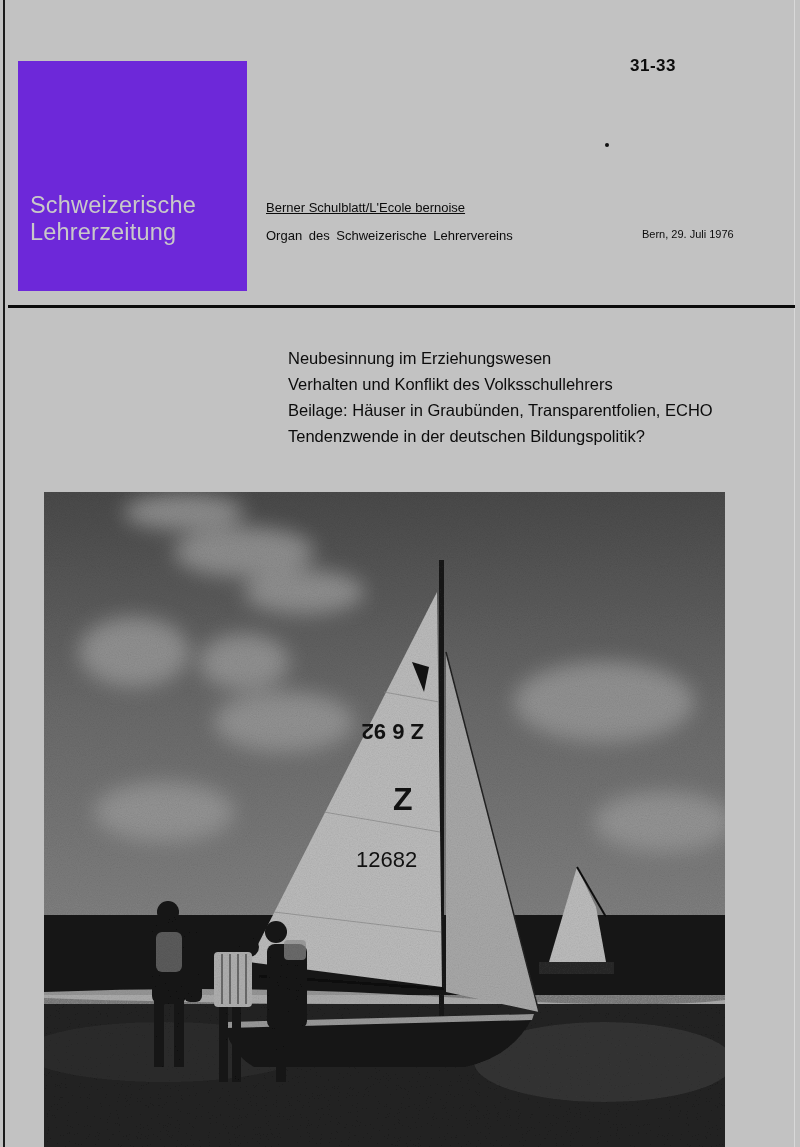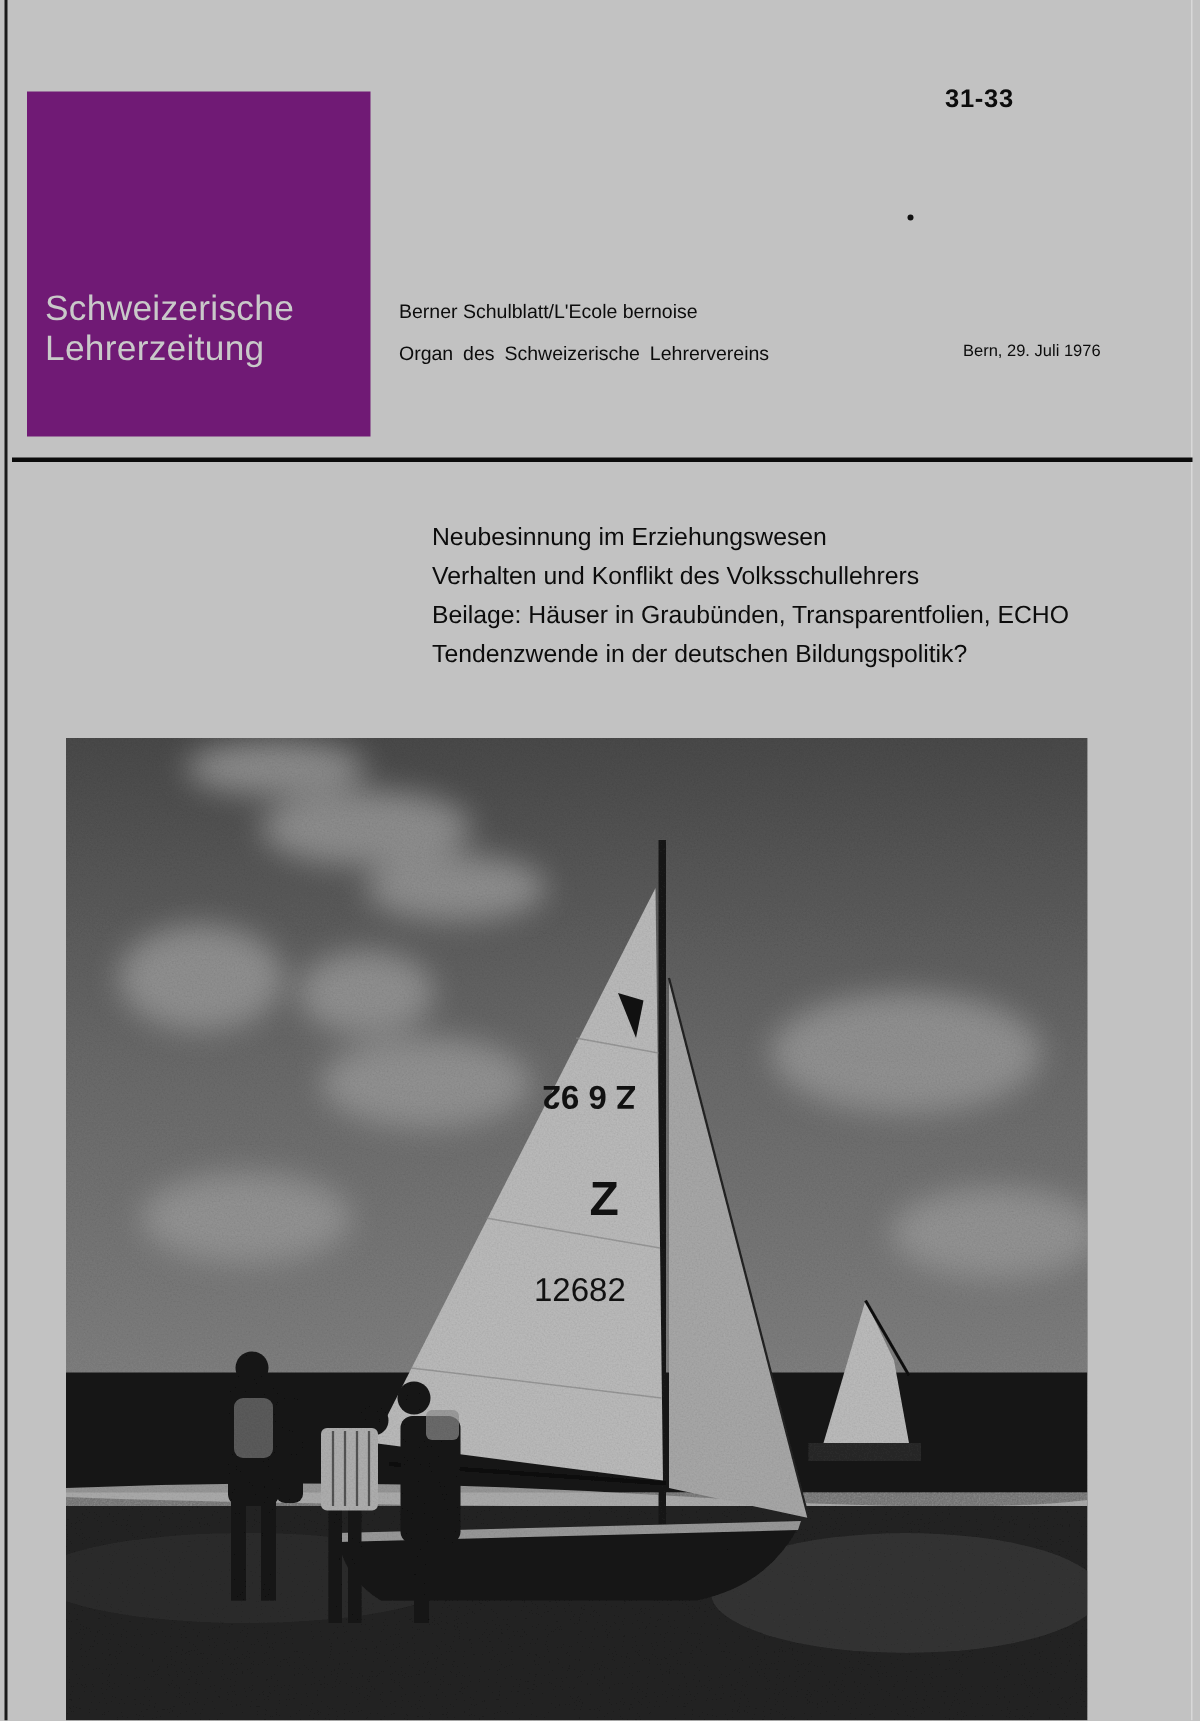--- a/index.html
+++ b/index.html
@@ -6,33 +6,33 @@
     body {
       width: 800px; height: 1147px; overflow: hidden; position: relative;
       background: #c2c2c2;
       font-family: "Liberation Sans", sans-serif;
       color: #0c0c0c;
     }
     .edge-left { position: absolute; left: 3px; top: 0; width: 2px; height: 1147px; background: #1a1a1a; }
     .edge-right { position: absolute; left: 794px; top: 0; width: 1px; height: 1147px; background: #d8d8d8; }
     .masthead-block {
       position: absolute; left: 18px; top: 61px; width: 229px; height: 230px;
-      background: #701a75;
+      background: #6d28d9;
     }
     .masthead-title {
       position: absolute; left: 12px; top: 131px;
       color: #c9c9c9; font-size: 23.5px; line-height: 27px; letter-spacing: 0.2px;
     }
     .masthead-title div { white-space: nowrap; }
     .issue-number {
       position: absolute; left: 630px; top: 56px;
       font-size: 17px; font-weight: bold; letter-spacing: 0.5px;
     }
     .dot { position: absolute; left: 605px; top: 143px; width: 4px; height: 4px; background: #111; border-radius: 50%; }
-    .subtitle-1 { position: absolute; left: 266px; top: 200px; font-size: 13px; }
+    .subtitle-1 { position: absolute; left: 266px; top: 200px; font-size: 13px; text-decoration: underline; }
     .subtitle-2 { position: absolute; left: 266px; top: 228px; font-size: 13px; word-spacing: 3px; }
     .date-line { position: absolute; left: 642px; top: 228px; font-size: 11px; }
     .rule {
       position: absolute; left: 8px; top: 305px; width: 787px; height: 3px; background: #0b0b0b;
     }
     .headlines {
       position: absolute; left: 267px; top: 345px;
     }
     .headline {
       font-size: 16.5px; line-height: 26px; white-space: nowrap; margin-left: 21px;

